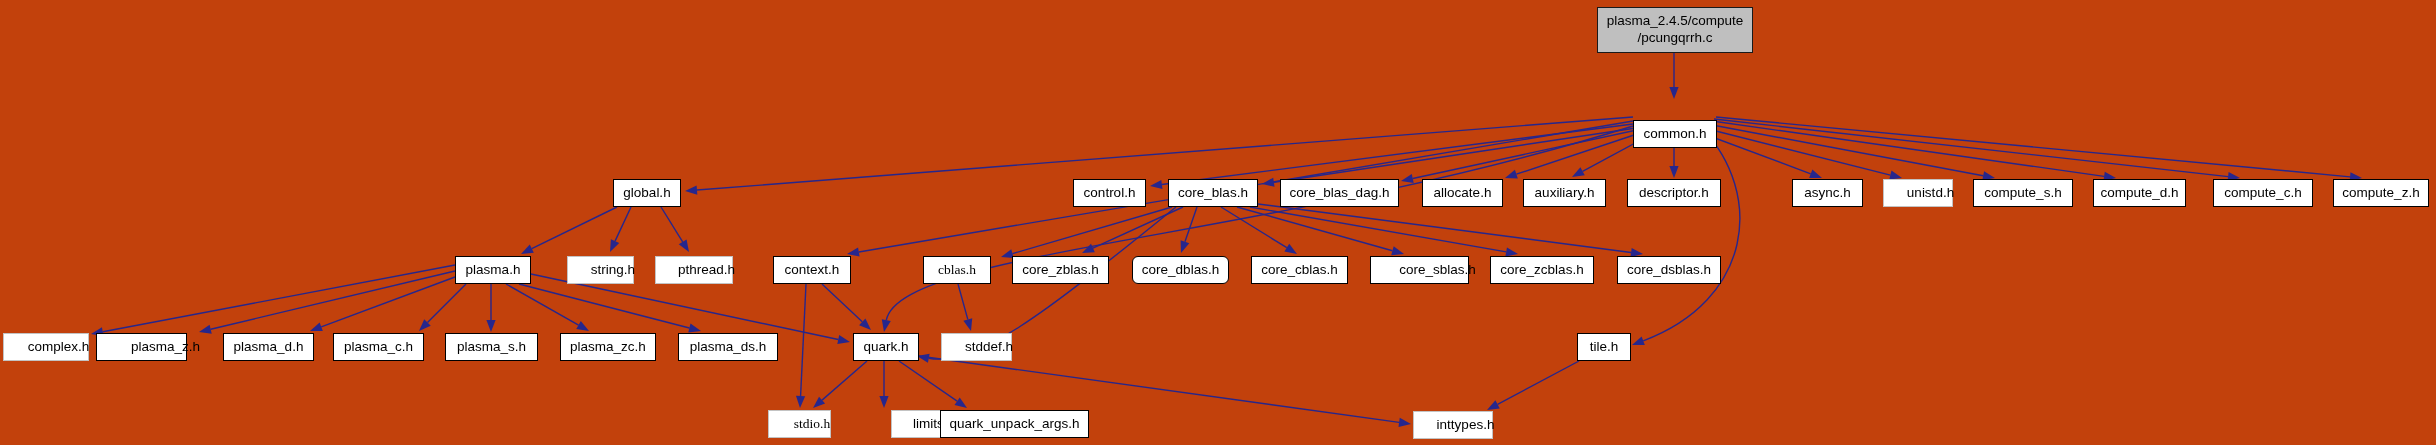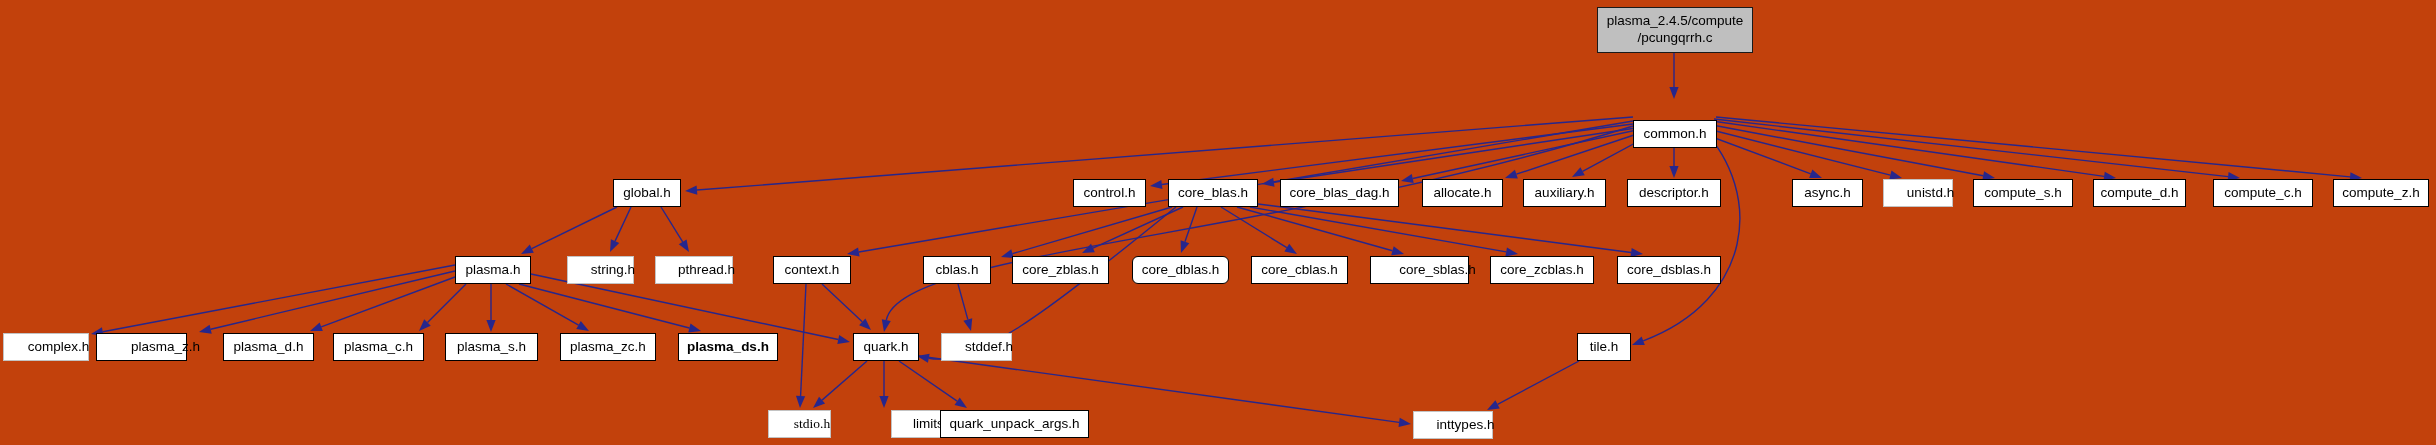--- a/index.html
+++ b/index.html
@@ -122,34 +122,34 @@
       <div class="node internal" style="left: 1792px; top: 179px; width: 71px; height: 28px;">async.h</div>
       <div class="node system" style="left: 1883px; top: 179px; width: 70px; height: 28px;">unistd.h</div>
       <div class="node internal" style="left: 1973px; top: 179px; width: 100px; height: 28px;">compute_s.h</div>
       <div class="node internal" style="left: 2093px; top: 179px; width: 93px; height: 28px;">compute_d.h</div>
       <div class="node internal" style="left: 2213px; top: 179px; width: 100px; height: 28px;">compute_c.h</div>
       <div class="node internal" style="left: 2333px; top: 179px; width: 96px; height: 28px;">compute_z.h</div>
       <div class="node internal" style="left: 455px; top: 256px; width: 76px; height: 28px;">plasma.h</div>
       <div class="node system" style="left: 567px; top: 256px; width: 67px; height: 28px;">string.h</div>
       <div class="node system" style="left: 655px; top: 256px; width: 78px; height: 28px;">pthread.h</div>
       <div class="node internal" style="left: 773px; top: 256px; width: 78px; height: 28px;">context.h</div>
-      <div class="node internal" style="left: 923px; top: 256px; width: 68px; height: 28px;">cblas.h</div>
+      <div class="node internal" style="left: 923px; top: 256px; width: 68px; height: 28px; font-family: Liberation Serif, serif;">cblas.h</div>
       <div class="node internal" style="left: 1012px; top: 256px; width: 97px; height: 28px;">core_zblas.h</div>
       <div class="node internal" style="left: 1132px; top: 256px; width: 97px; height: 28px; border-radius: 6px;">core_dblas.h</div>
       <div class="node internal" style="left: 1251px; top: 256px; width: 97px; height: 28px;">core_cblas.h</div>
       <div class="node internal" style="left: 1370px; top: 256px; width: 99px; height: 28px; padding-left: 36px;">core_sblas.h</div>
       <div class="node internal" style="left: 1490px; top: 256px; width: 104px; height: 28px;">core_zcblas.h</div>
       <div class="node internal" style="left: 1617px; top: 256px; width: 104px; height: 28px;">core_dsblas.h</div>
       <div class="node system" style="left: 3px; top: 333px; width: 86px; height: 28px;">complex.h</div>
       <div class="node internal" style="left: 96px; top: 333px; width: 91px; height: 28px; padding-left: 48px;">plasma_z.h</div>
       <div class="node internal" style="left: 223px; top: 333px; width: 91px; height: 28px;">plasma_d.h</div>
       <div class="node internal" style="left: 333px; top: 333px; width: 91px; height: 28px;">plasma_c.h</div>
       <div class="node internal" style="left: 445px; top: 333px; width: 93px; height: 28px;">plasma_s.h</div>
       <div class="node internal" style="left: 560px; top: 333px; width: 96px; height: 28px;">plasma_zc.h</div>
-      <div class="node internal" style="left: 678px; top: 333px; width: 100px; height: 28px; font-weight: bold;">plasma_ds.h</div>
+      <div class="node internal" style="left: 678px; top: 333px; width: 100px; height: 28px;">plasma_ds.h</div>
       <div class="node internal" style="left: 853px; top: 333px; width: 66px; height: 28px;">quark.h</div>
       <div class="node system" style="left: 941px; top: 333px; width: 71px; height: 28px;">stddef.h</div>
       <div class="node internal" style="left: 1577px; top: 333px; width: 54px; height: 28px;">tile.h</div>
       <div class="node system" style="left: 768px; top: 410px; width: 63px; height: 28px; font-family: Liberation Serif, serif;">stdio.h</div>
       <div class="node system" style="left: 891px; top: 410px; width: 61px; height: 28px;">limits.h</div>
       <div class="node internal" style="left: 940px; top: 410px; width: 149px; height: 28px;">quark_unpack_args.h</div>
       <div class="node system" style="left: 1413px; top: 411px; width: 80px; height: 28px;">inttypes.h</div>
     </div>
 </div>
 

